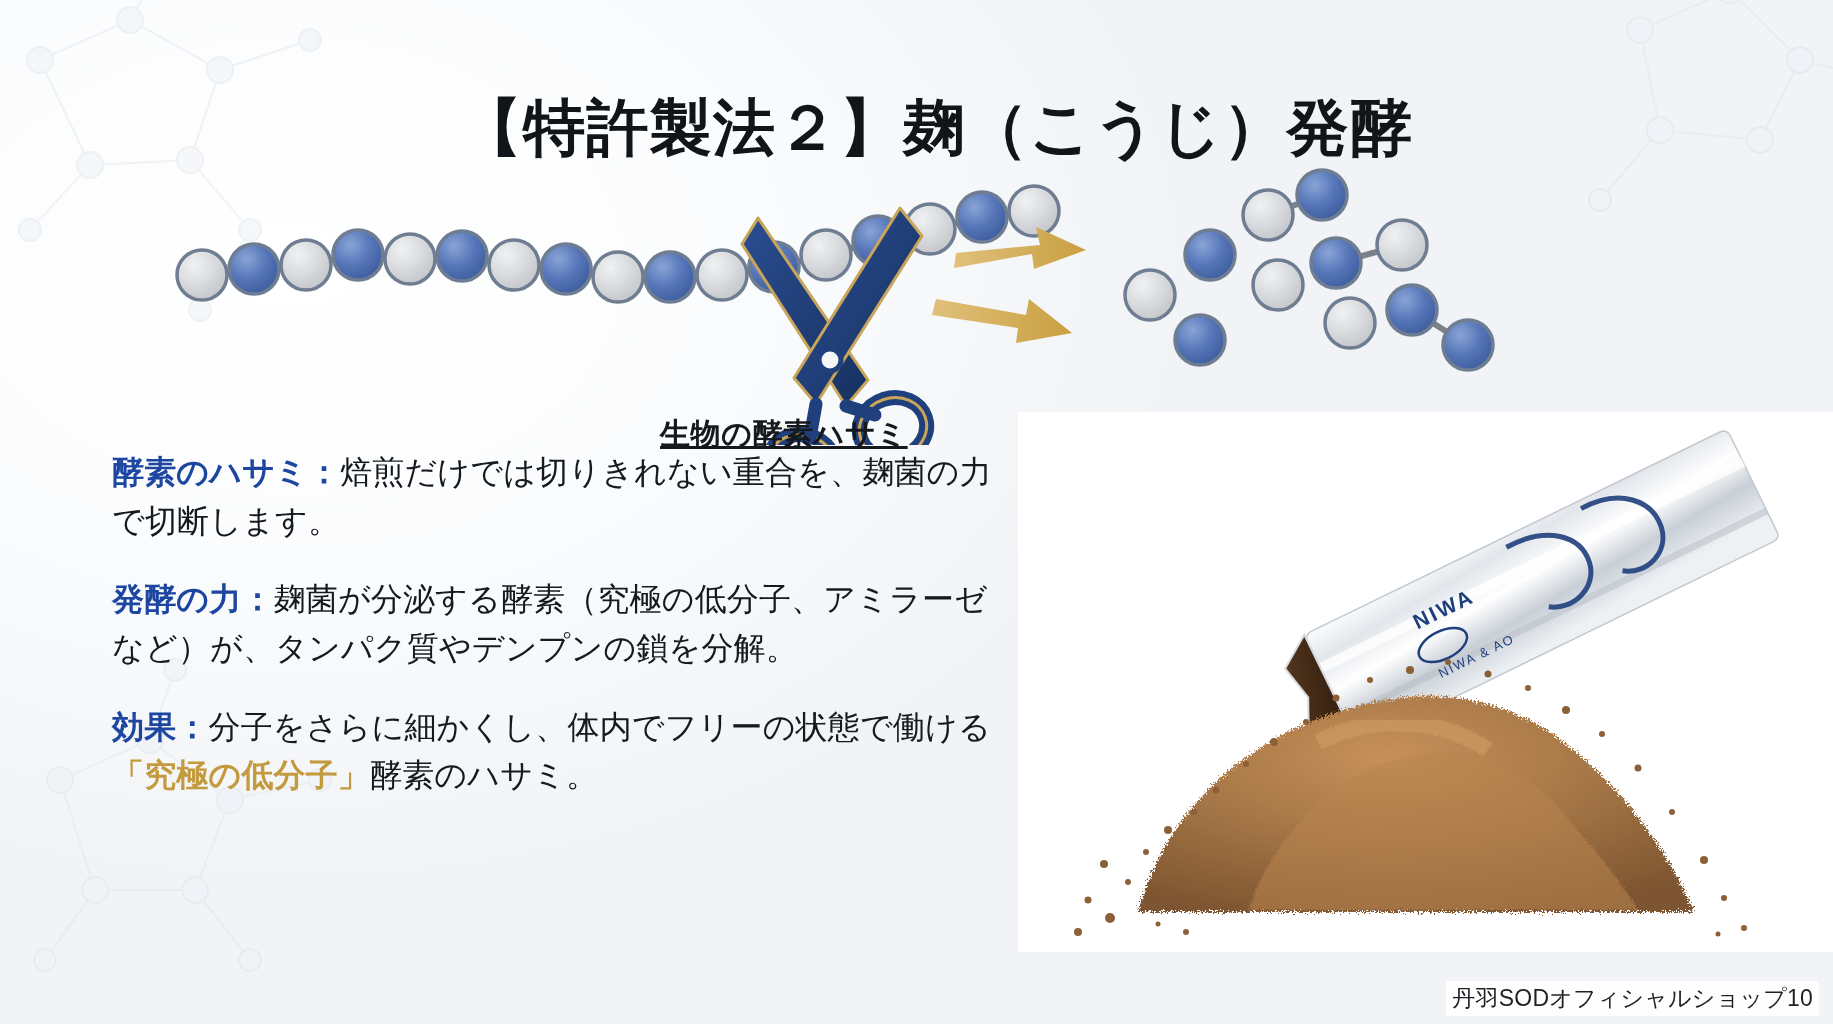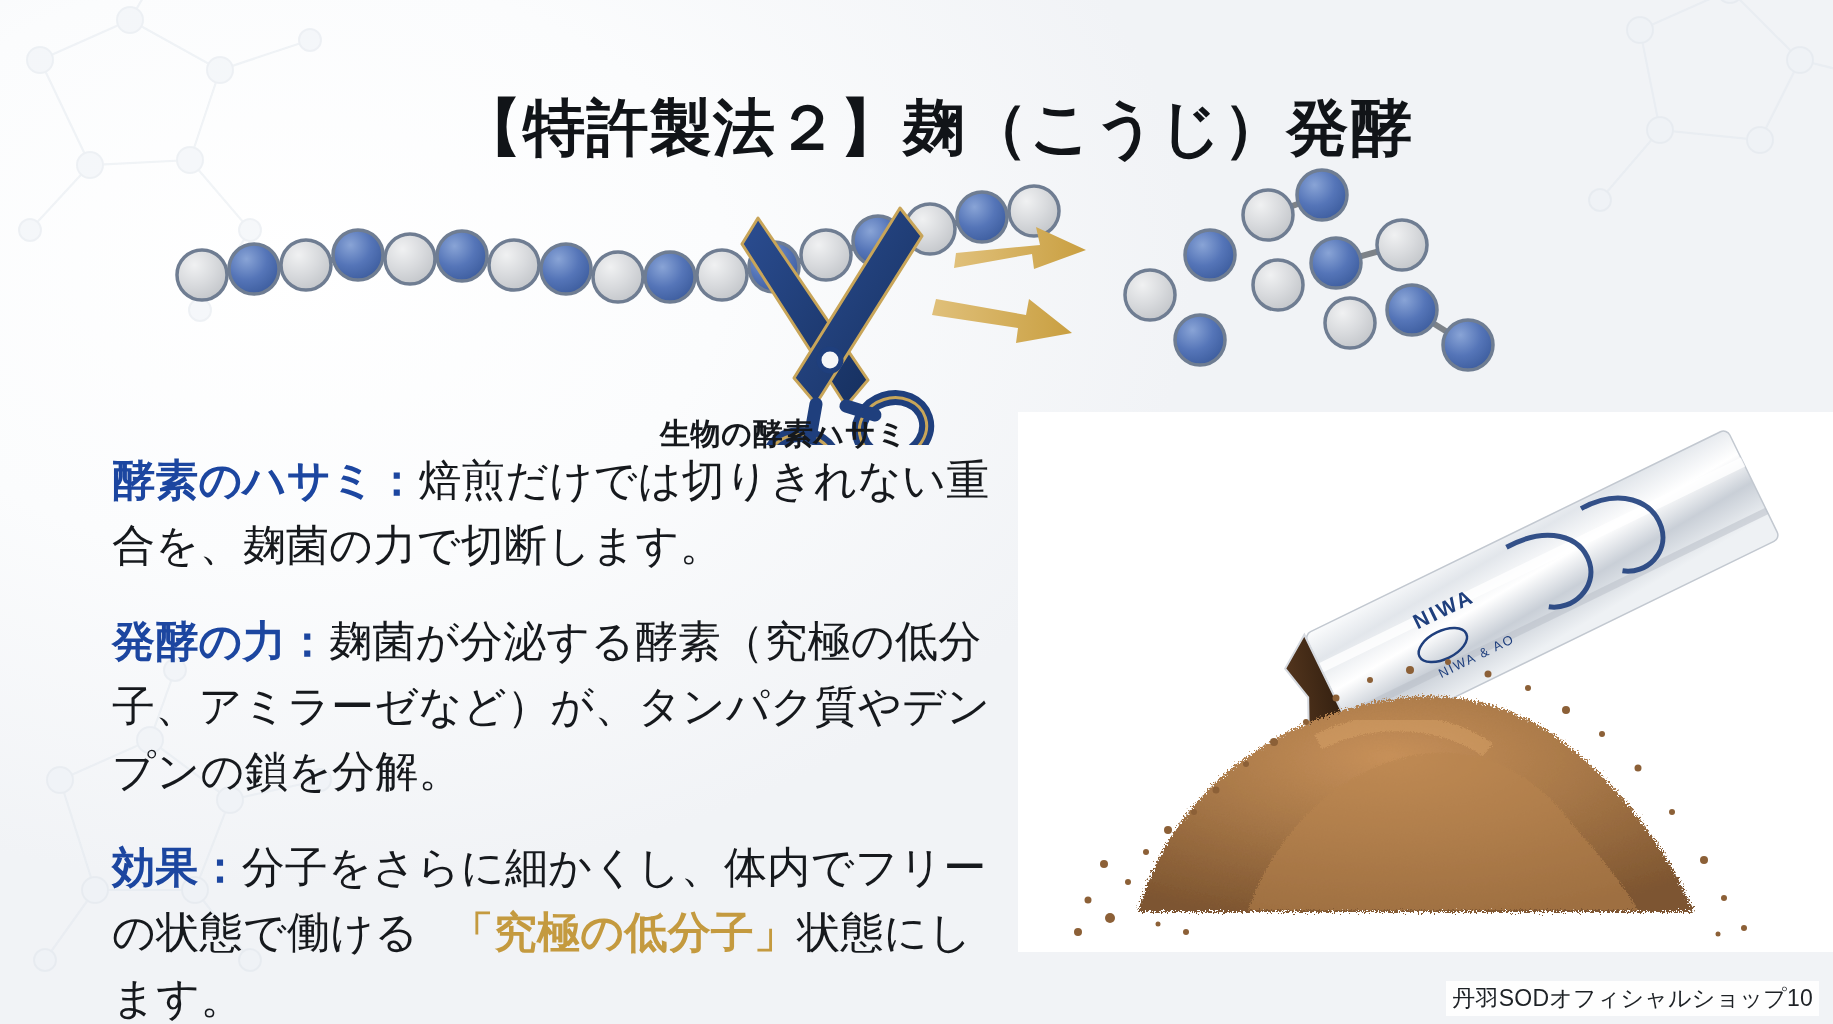--- a/index.html
+++ b/index.html
@@ -28,35 +28,35 @@
     color:#111418;
     white-space:nowrap;
     padding-left:40px;
   }
   
   .diagram{position:absolute;left:150px;top:155px;width:1420px;height:290px;}
   .diagram svg{display:block;width:100%;height:100%;}
   .scissors-caption{
     position:absolute;left:660px;top:414px;
     font-size:30px;font-weight:700;color:#15181c;
-    letter-spacing:.02em;white-space:nowrap;
+    letter-spacing:.02em;white-space:nowrap;text-decoration:underline;
   }
   
   .body-copy{position:absolute;left:112px;top:448px;width:900px;}
   .para{
-    font-size:43px;
+    font-size:32px;
     line-height:1.52;
     color:#16191d;
     letter-spacing:.005em;
     margin:0 0 30px 0;
     font-weight:500;
   }
   .para:last-child{margin-bottom:0;}
   .lead{color:#1c46a0;font-weight:700;}
-  .hl-gold{color:#c49a3f;font-weight:700;margin-left:32px;}
+  .hl-gold{color:#c49a3f;font-weight:700;}
   
   .product{
     position:absolute;left:1018px;top:412px;width:815px;height:540px;
     overflow:hidden;background:#ffffff;
   }
   .product svg{display:block;width:100%;height:100%;}
   
   .footer{
     position:absolute;right:14px;bottom:8px;
     font-size:23px;color:#1d2125;letter-spacing:.01em;
@@ -208,21 +208,21 @@
   <div class="scissors-caption">生物の酵素ハサミ</div>
 
   <div class="body-copy">
     <p class="para">
       <span class="lead">酵素のハサミ：</span><span>焙煎だけでは切りきれない重合を、麹菌の力で切断します。</span>
     </p>
     <p class="para">
       <span class="lead">発酵の力：</span><span>麹菌が分泌する酵素（究極の低分子、アミラーゼなど）が、タンパク質やデンプンの鎖を分解。</span>
     </p>
     <p class="para">
-      <span class="lead">効果：</span><span>分子をさらに細かくし、体内でフリーの状態で働ける</span><span class="hl-gold">「究極の低分子」</span><span>状態にします。</span>
+      <span class="lead">効果：</span><span>分子をさらに細かくし、体内でフリーの状態で働ける</span><span class="hl-gold">「究極の低分子」</span><span>酵素のハサミ。</span>
     </p>
   </div>
 
   <div class="product">
     <svg viewBox="0 0 815 540" preserveAspectRatio="xMidYMid slice">
       <defs>
         <linearGradient id="stickG" x1="0" y1="0" x2="0.3" y2="1">
           <stop offset="0%" stop-color="#fbfcfd"></stop>
           <stop offset="22%" stop-color="#e2e6eb"></stop>
           <stop offset="48%" stop-color="#ffffff"></stop>

